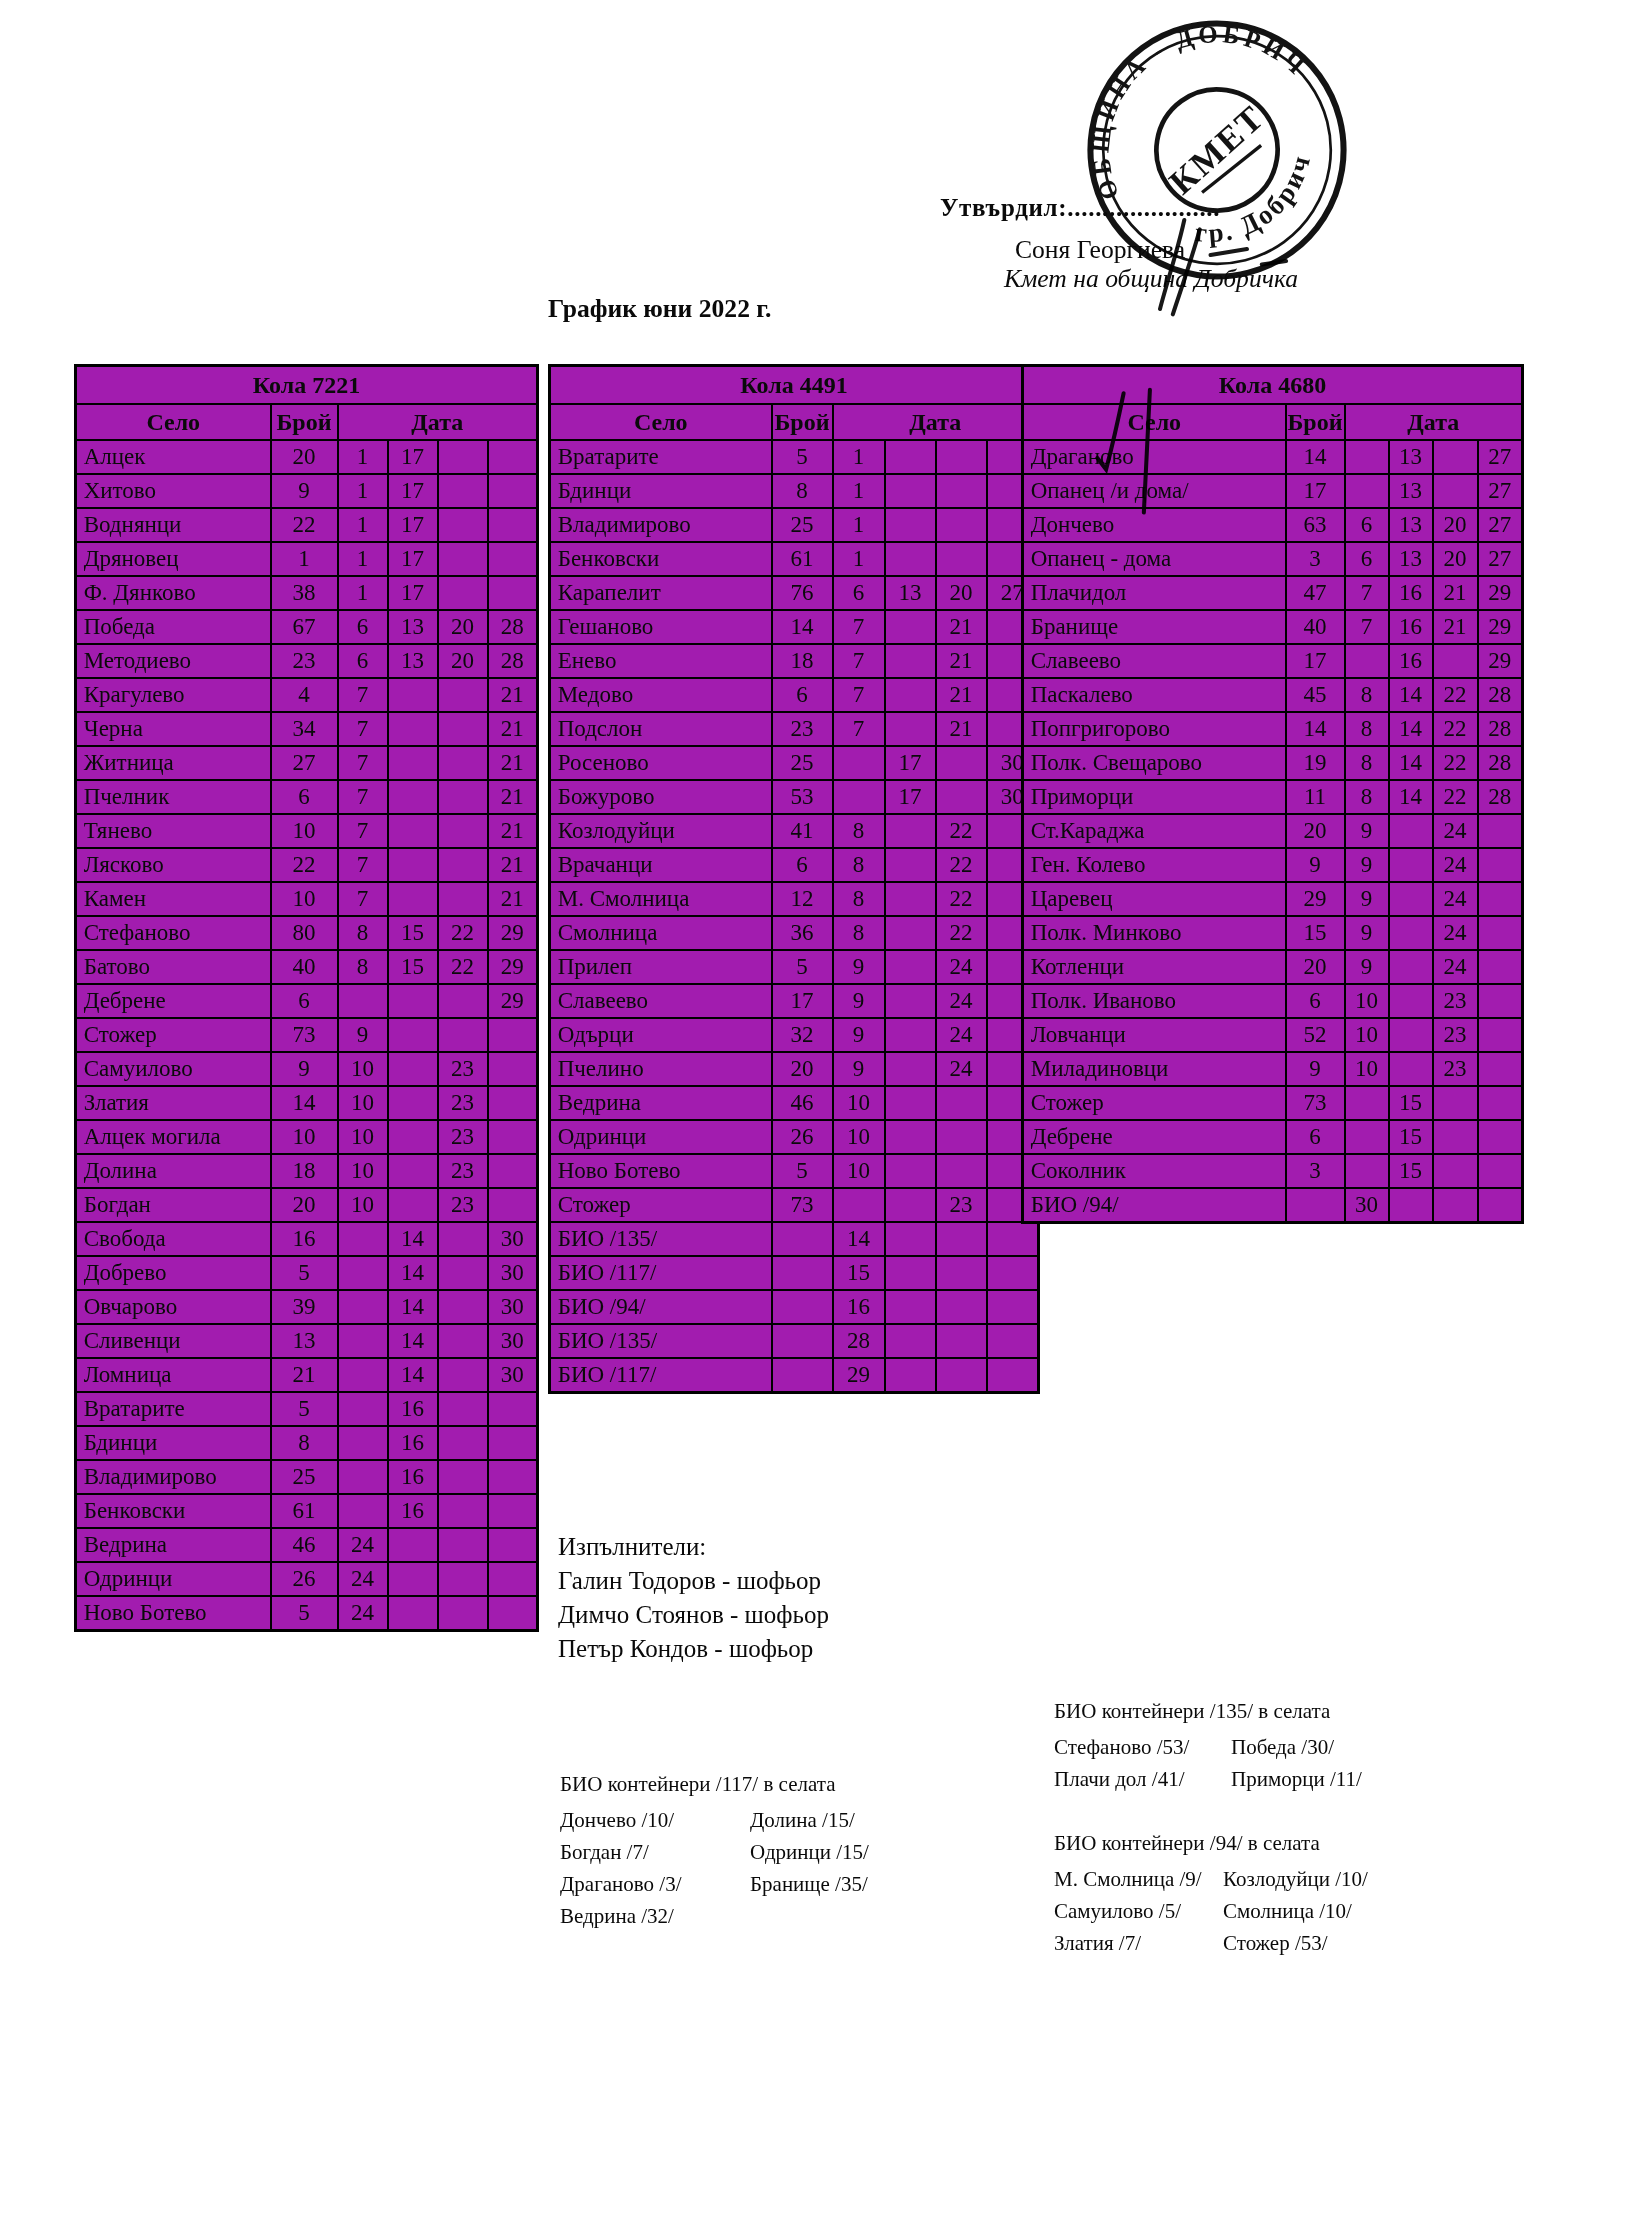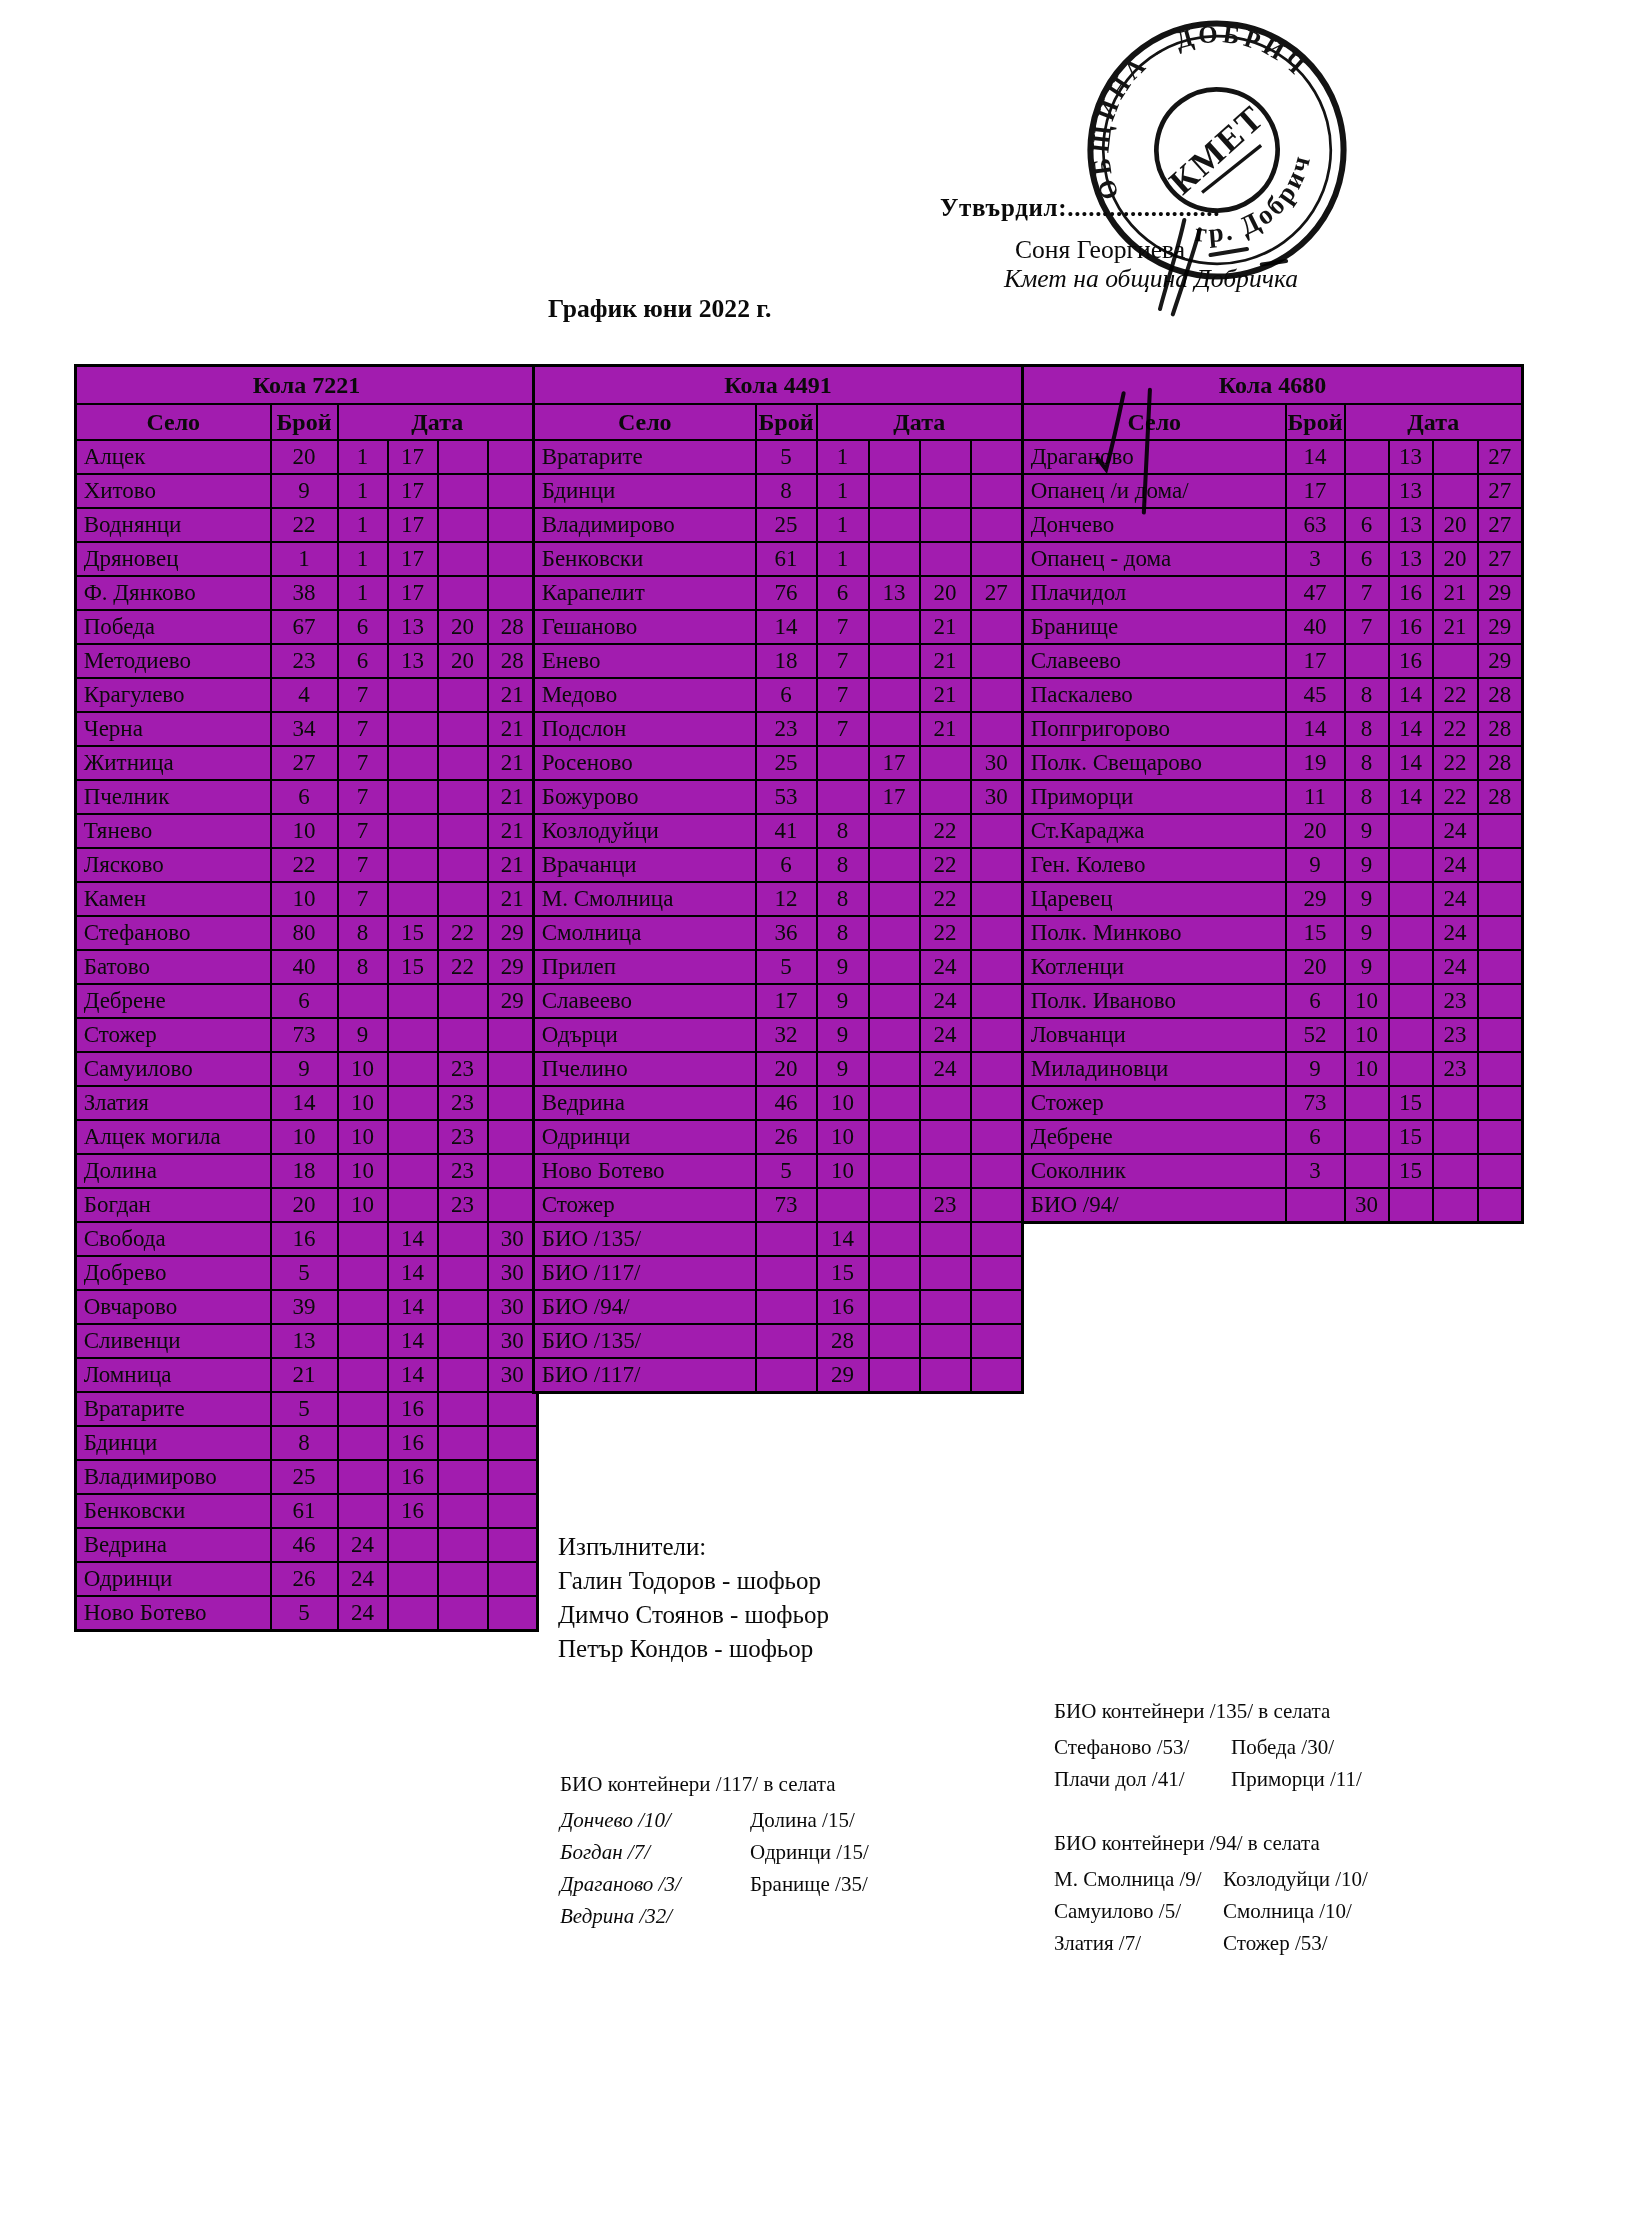--- a/index.html
+++ b/index.html
@@ -27,37 +27,37 @@
   }
   table.sched,.sched th,.sched td{border:2px solid #000;}
   table.sched{border-width:3.4px;}
   .sched th{font-weight:bold;font-size:24px;padding:0;}
   .sched th.car-title{height:36px;}
   .sched tr.cols th{height:34px;}
   .sched td{padding:0;overflow:hidden;white-space:nowrap;}
   .sched td.village{text-align:left;padding-left:6.7px;font-size:23px;}
   .sched td.num{text-align:center;font-size:23px;}
   .t0{left:74px;width:462px;}
-  .t1{left:532px;width:489px;padding-left:12px;}
+  .t1{left:548px;width:489px;padding-left:12px;}
   .t2{left:1021px;width:502px;}
   .t0 tbody td{height:32px;}
   .t1 tbody td{height:32px;}
   .t2 tbody td{height:32px;}
   
   svg.ink{position:absolute;left:0;top:0;pointer-events:none;}
   
   .executors{position:absolute;left:558px;top:1533px;font-size:25px;}
   .exec-title{height:34px;}
   .executors .line{height:34px;}
   .bio{position:absolute;font-size:21px;}
   .bio-title{height:36px;}
   .bio-cols{display:flex;}
   .bio-cols .line{height:32px;}
   .bio117{left:560px;top:1772px;}
-  .bio117 .c1{width:190px;font-style:italic;}
+  .bio117 .c1{width:190px;}
   .bio135{left:1054px;top:1699px;}
   .bio135 .c1{width:177px;}
   .bio94{left:1054px;top:1831px;}
   .bio94 .c1{width:169px;}
 </style>
 </head>
 <body>
 
 <div class="page">
 

